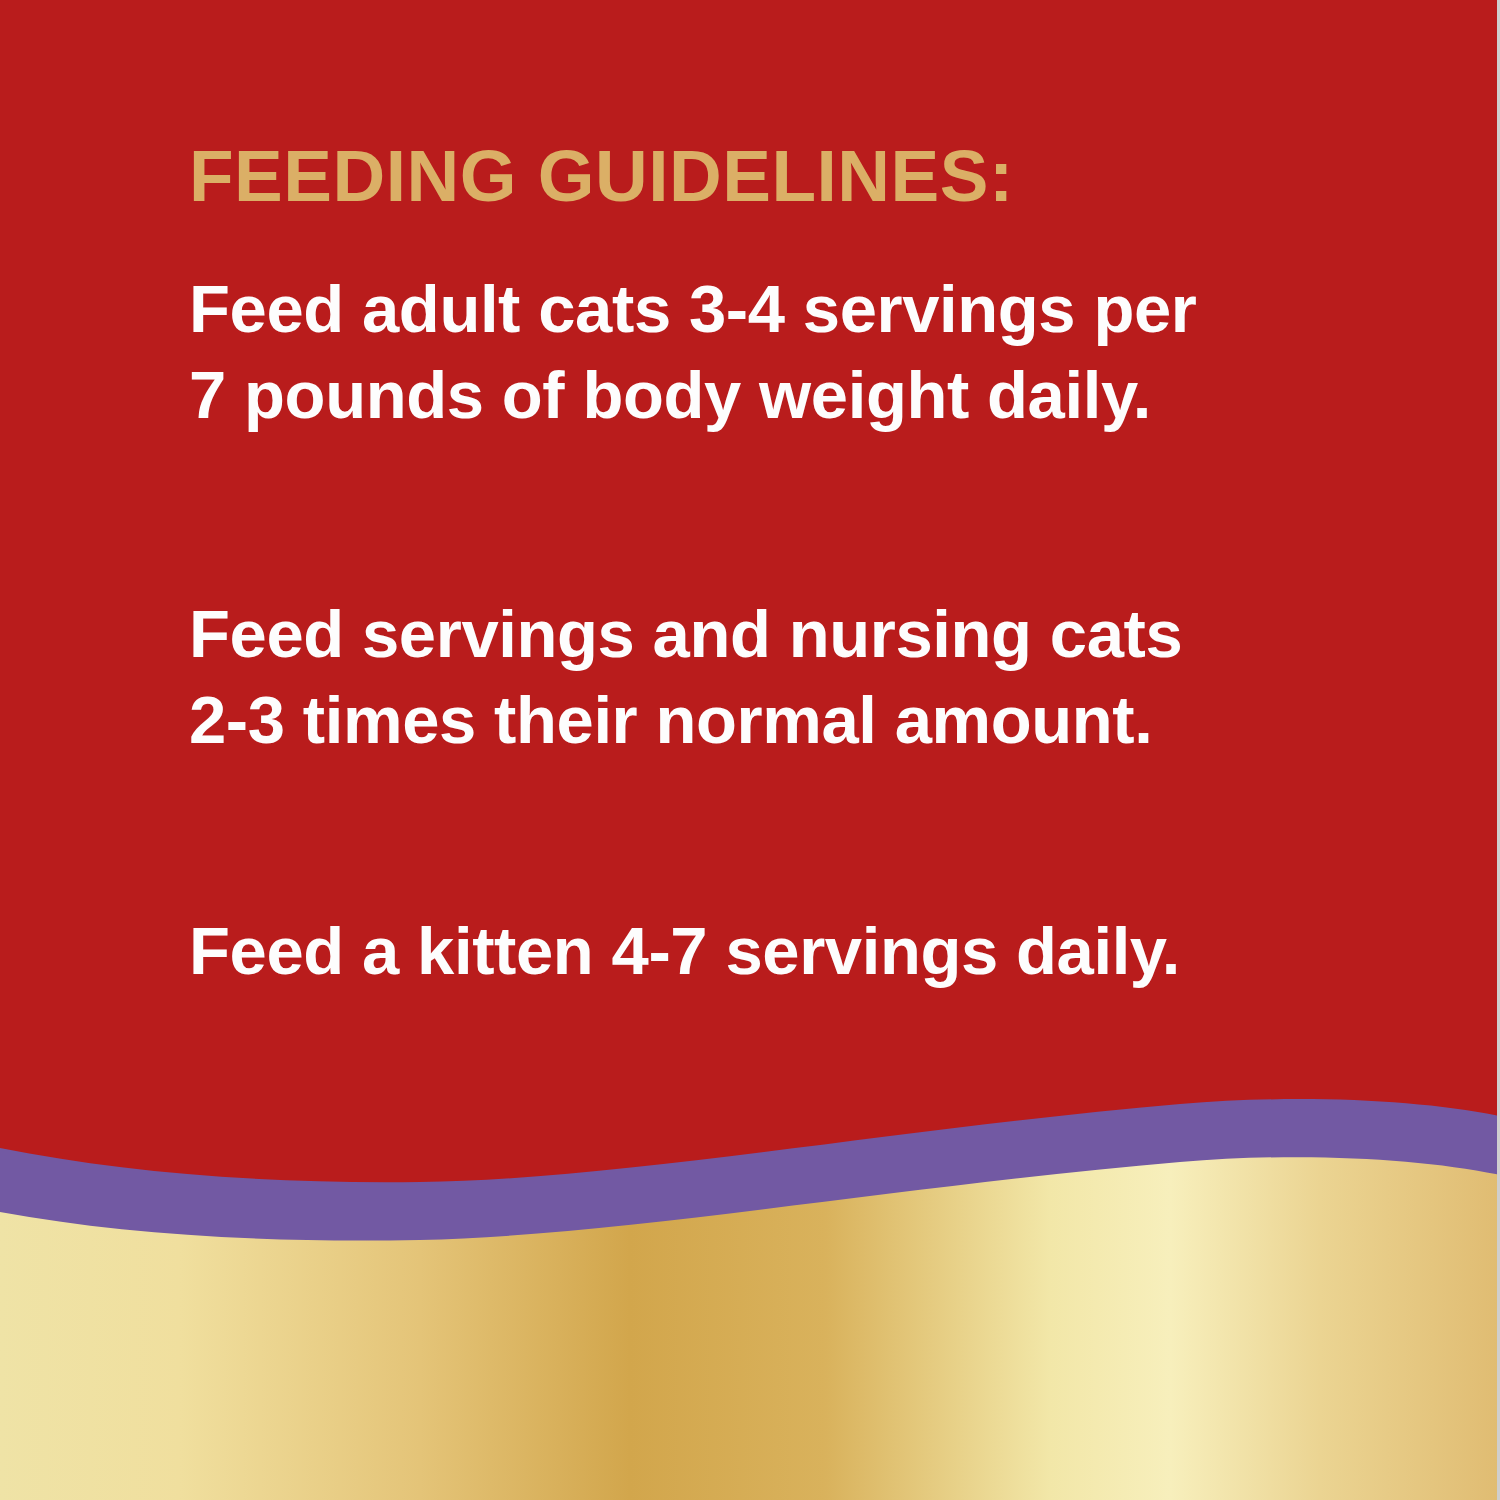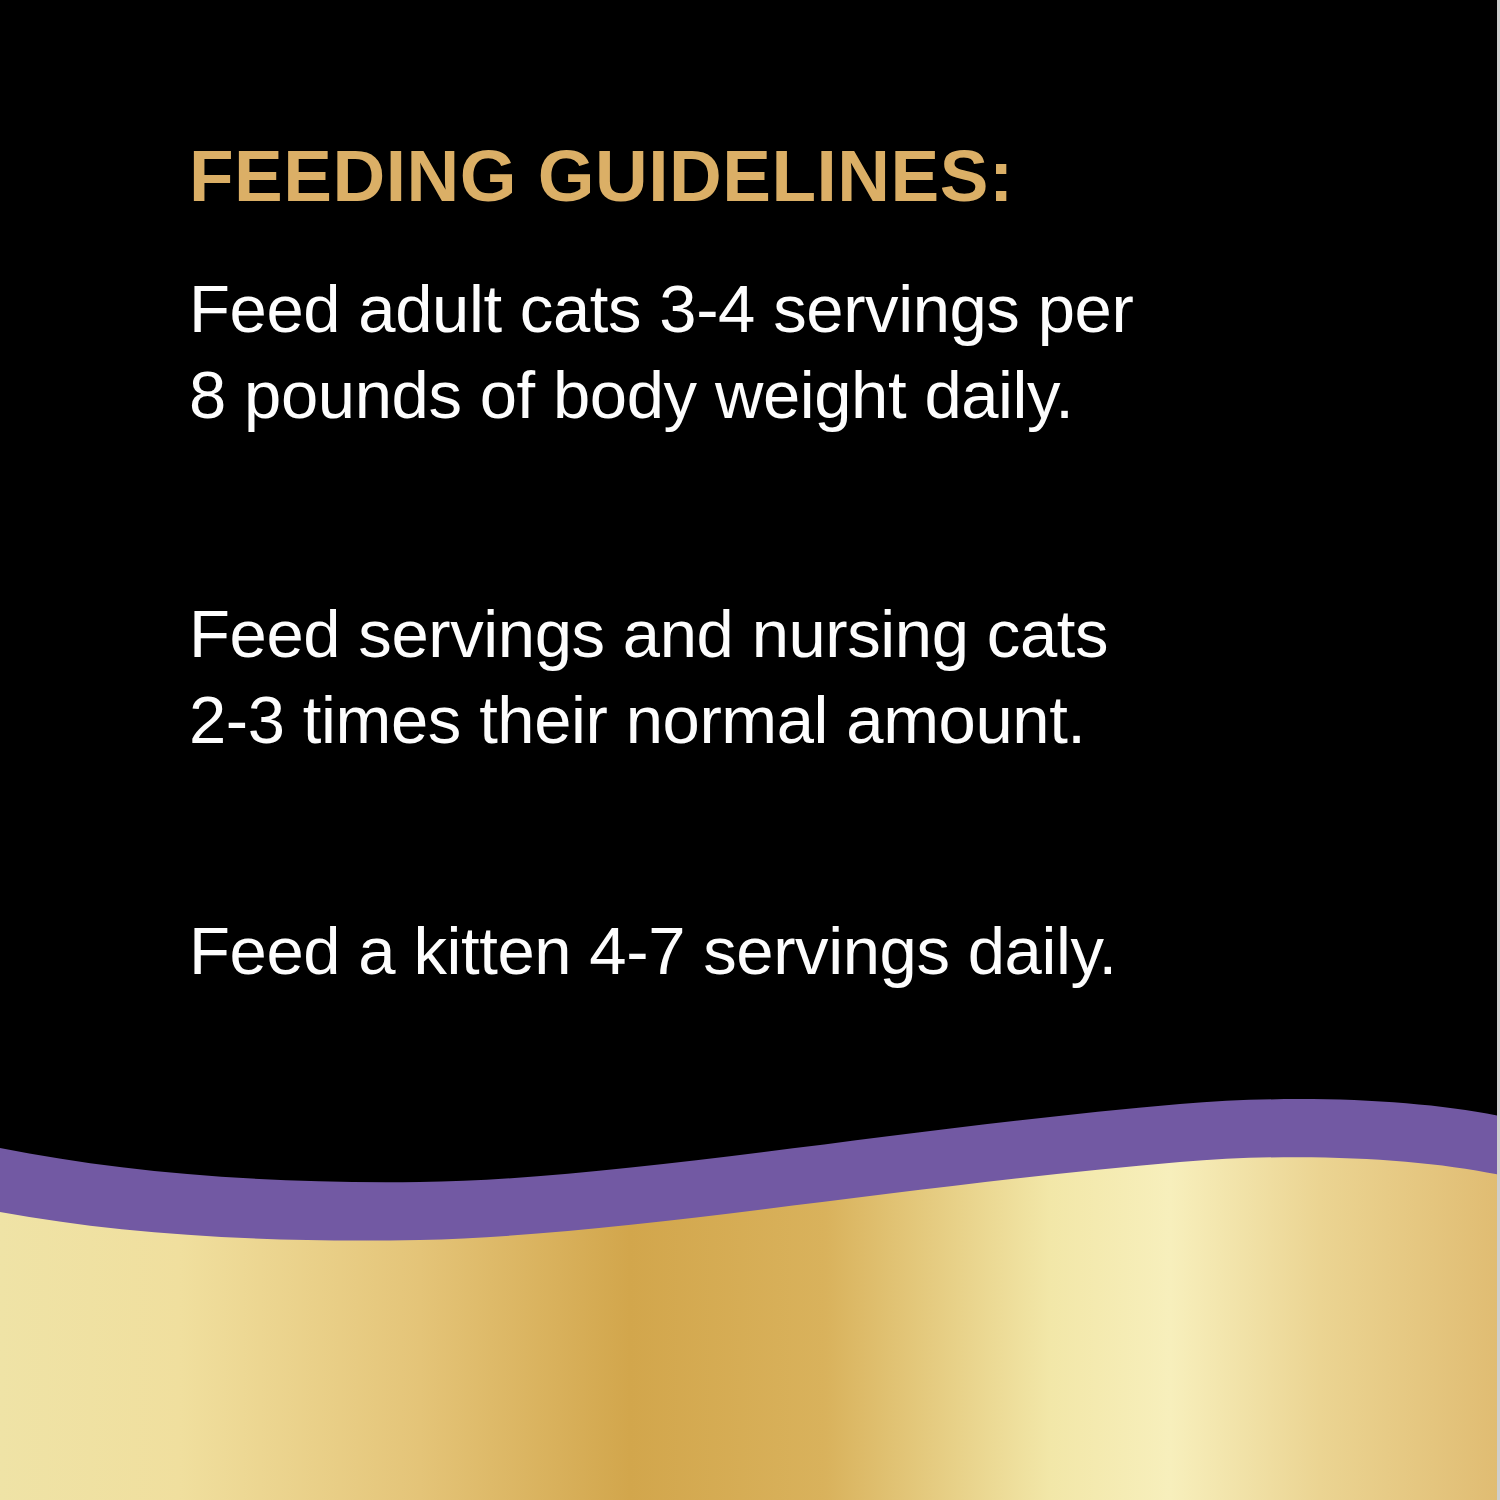--- a/index.html
+++ b/index.html
@@ -5,21 +5,21 @@
   html, body {
     margin: 0;
     padding: 0;
     background: #ffffff;
   }
 
   #panel {
     position: relative;
     width: 1500px;
     height: 1500px;
-    background: #000000;
+    background: #b91c1c;
     overflow: hidden;
     font-family: "Liberation Sans", sans-serif;
     box-sizing: border-box;
     border-right: 3px solid #cfcfcf;
   }
 
   
   #text-block {
     position: absolute;
     left: 189px;
@@ -39,21 +39,21 @@
     color: #dbaf66;
     white-space: nowrap;
   }
 
   .para {
     position: absolute;
     left: 0;
     margin: 0;
     color: #fdfdfd;
     font-size: 67px;
-    font-weight: 400;
+    font-weight: 700;
     line-height: 86px;
     letter-spacing: -0.4px;
   }
 
   #para-1 { top: 266px; }
   #para-2 { top: 591px; }
   #para-3 { top: 908px; }
 
   .para .ln { display: block; }
 
@@ -71,21 +71,21 @@
 <body>
 
 <div id="panel">
 
   <div id="text-block">
 
     <h1 id="heading">FEEDING GUIDELINES:</h1>
 
     <p class="para" id="para-1">
       <span class="ln">Feed adult cats 3-4 servings per</span>
-      <span class="ln">8 pounds of body weight daily.</span>
+      <span class="ln">7 pounds of body weight daily.</span>
     </p>
 
     <p class="para" id="para-2">
       <span class="ln">Feed servings and nursing cats</span>
       <span class="ln">2-3 times their normal amount.</span>
     </p>
 
     <p class="para" id="para-3">
       <span class="ln">Feed a kitten 4-7 servings daily.</span>
     </p>

